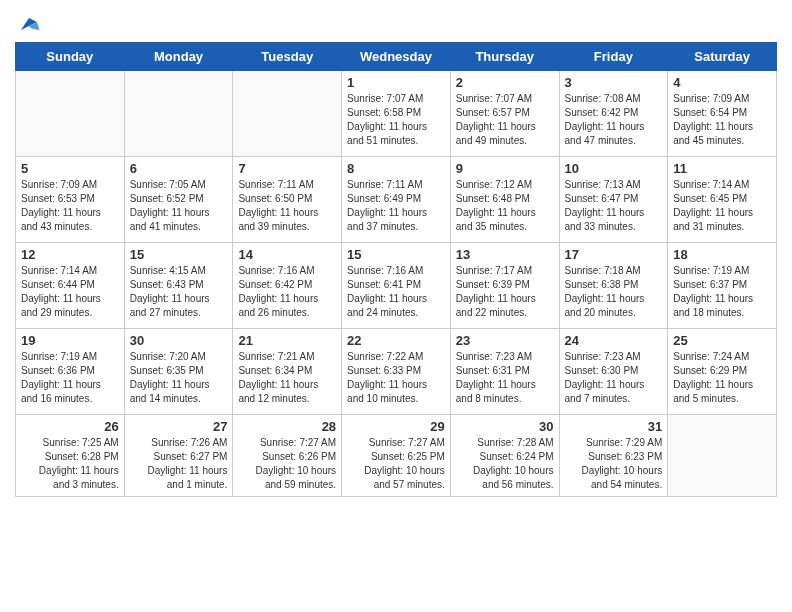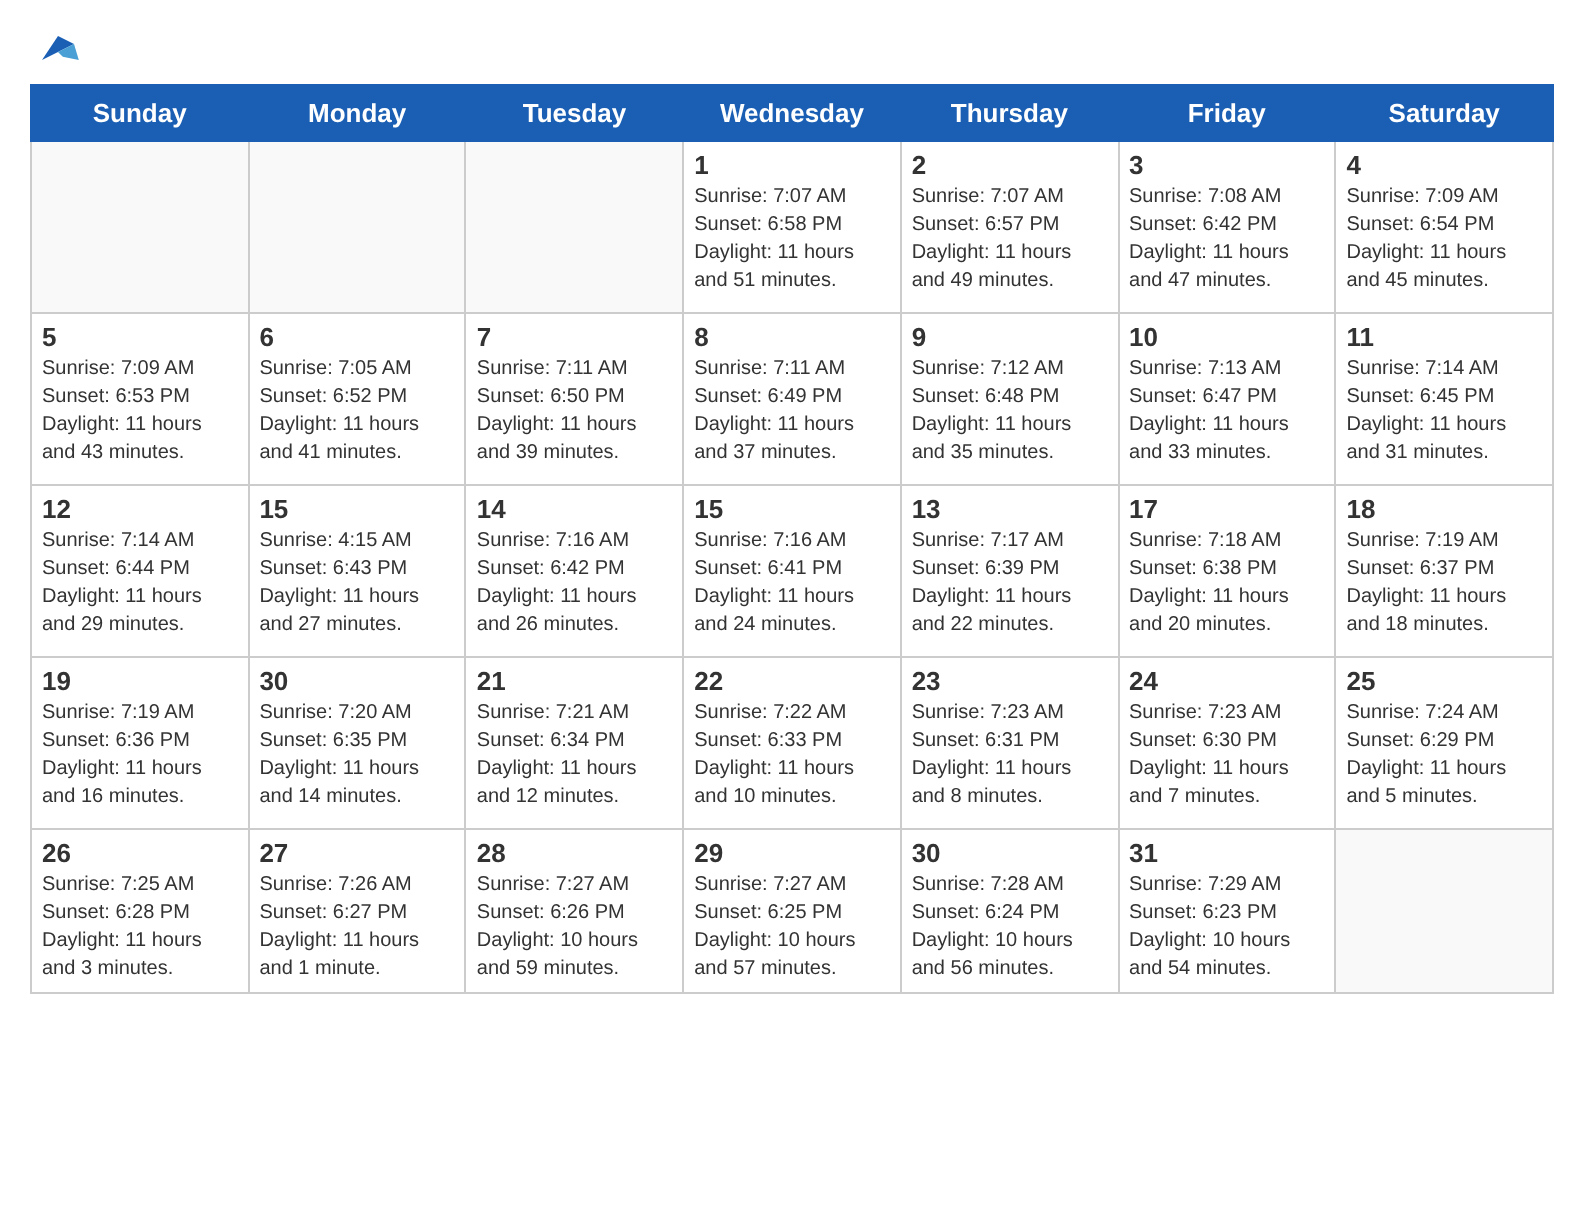--- a/index.html
+++ b/index.html
@@ -86,20 +86,21 @@
     .day-info {
       font-size: 10px;
       line-height: 1.4;
       color: #333;
     }
     .empty-cell {
       background: #f9f9f9;
     }
     tr:last-child td {
       height: 76px;
+      text-align: right;
     }
   </style>
 </head>
 <body>
 
 <div class="page">
   <div class="header">
     <div class="logo">
       <div style="display:flex;flex-direction:column;align-items:flex-start;">
         <div style="display:flex;align-items:center;">

